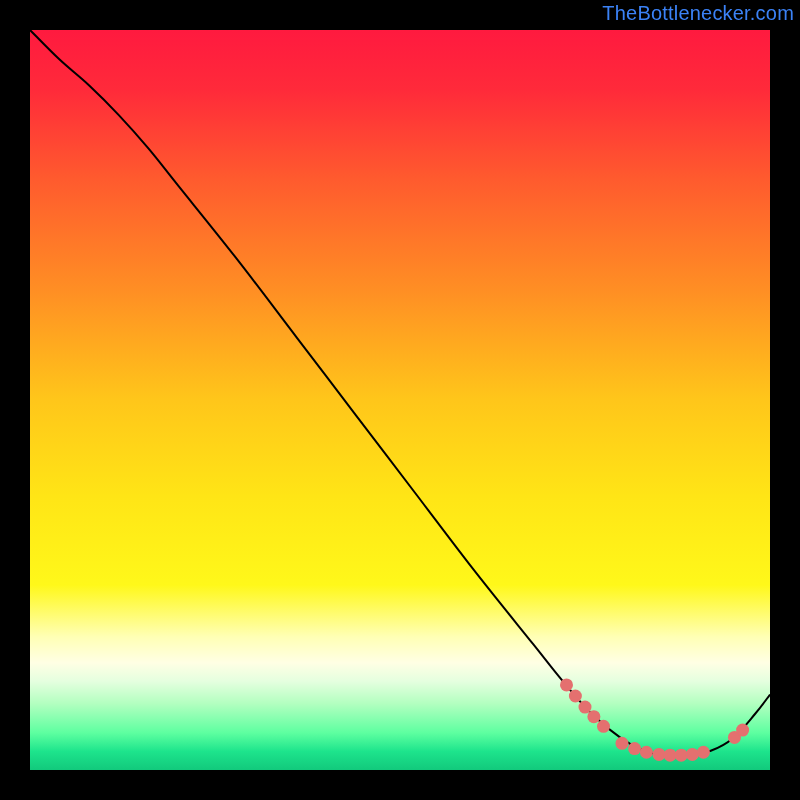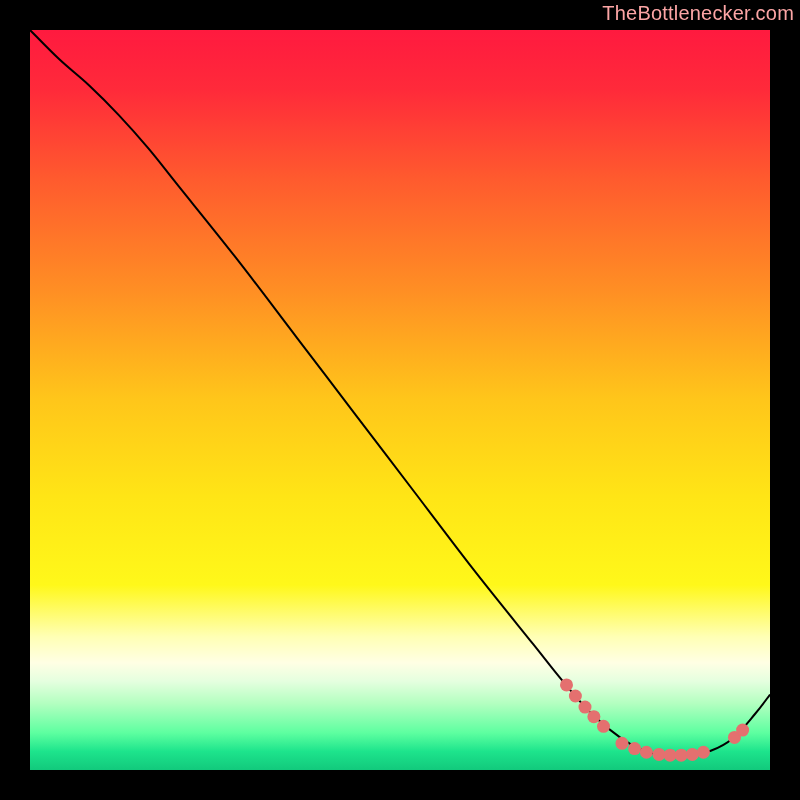--- a/index.html
+++ b/index.html
@@ -15,21 +15,21 @@
     width: 800px;
     height: 800px;
     background: #000;
   }
   .watermark {
     position: absolute;
     top: 2px;
     right: 6px;
     font-family: Arial, Helvetica, sans-serif;
     font-size: 20px;
-    color: #fca5a5;
+    color: #3b82f6;
     letter-spacing: 0.2px;
     user-select: none;
   }
   .plot {
     position: absolute;
     left: 30px;
     top: 30px;
     width: 740px;
     height: 740px;
   }

